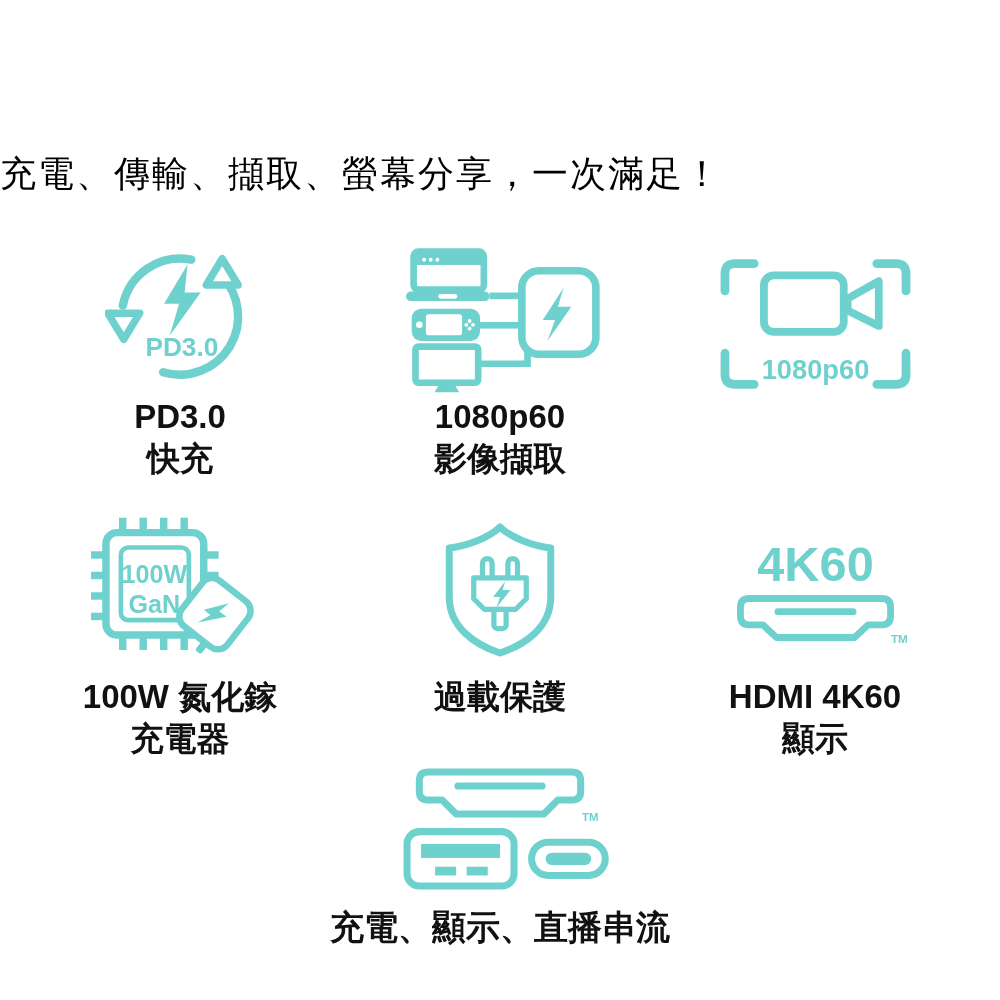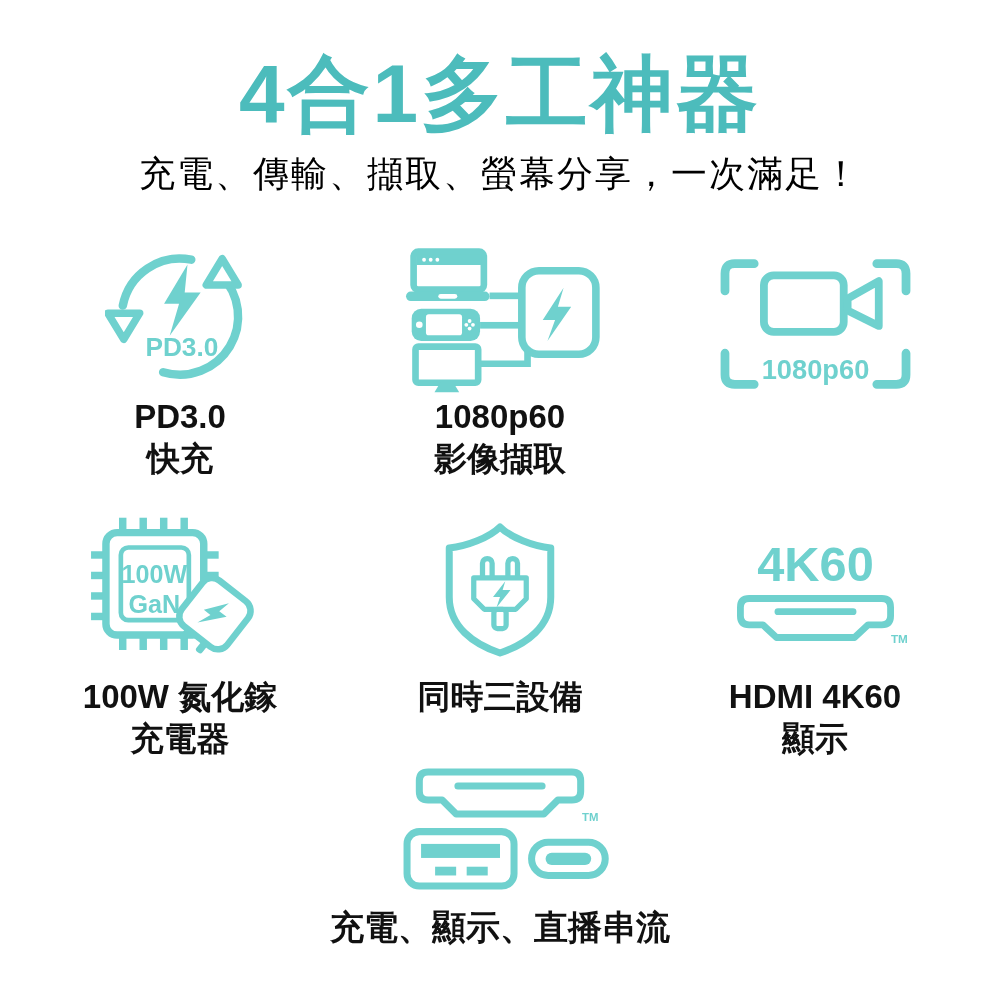--- a/index.html
+++ b/index.html
@@ -1,39 +1,38 @@
 <!DOCTYPE html>
 <html style="--background: #ffffff; --title-teal: #4cbcbc; --icon-teal: #6fd1ce; --text-dark: #111111;"><head>
 <meta charset="utf-8">
 <style>
   html,body{margin:0;padding:0;}
   body{font-family:"Liberation Sans","DejaVu Sans",sans-serif;}
   .canvas{position:relative;width:1000px;height:1000px;background:var(--background,#fff);overflow:hidden;}
 
   .title{position:absolute;top:40px;left:0;width:100%;margin:0;text-align:center;
          font-size:82px;font-weight:bold;letter-spacing:3px;color:var(--title-teal,#4cbcbc);}
-  .subtitle{position:absolute;top:150px;left:0;width:100%;margin:0;text-align:center;
+  .subtitle{position:absolute;top:150px;left:0;width:100%;margin:0;
             font-size:36px;font-weight:normal;letter-spacing:2px;color:#000;}
 
   .cell{position:absolute;text-align:center;}
   .icon{color:var(--icon-teal,#6fd1ce);display:inline-block;}
   .icon text{font-family:"Liberation Sans","DejaVu Sans",sans-serif;font-weight:bold;fill:currentColor;}
 
   .label{position:absolute;text-align:center;font-weight:bold;font-size:33px;line-height:42px;
          color:var(--text-dark,#111);}
   .label span{display:block;}
   .footer-label{position:absolute;text-align:center;font-weight:bold;font-size:34px;
                 color:var(--text-dark,#111);}
 </style>
 </head>
 <body>
 
 <div class="canvas">
 
-  <h1 class="title">4合1多工神器</h1>
   <p class="subtitle">充電、傳輸、擷取、螢幕分享，一次滿足！</p>
 
   <div class="cell" style="left:30px;top:240px;width:300px;">
     <svg class="icon" width="150" height="150" viewBox="0 0 160 160">
       <path d="M 92 21 A 62 62 0 0 0 19 70" fill="none" stroke="currentColor" stroke-width="9" stroke-linecap="round"></path>
       <path d="M 62 141 A 62 62 0 0 0 124 38" fill="none" stroke="currentColor" stroke-width="9" stroke-linecap="round"></path>
       <path d="M 3 78 L 37 78 L 20 106 Z" fill="#fff" stroke="currentColor" stroke-width="8" stroke-linejoin="round"></path>
       <path d="M 108 48 L 142 48 L 125 20 Z" fill="#fff" stroke="currentColor" stroke-width="8" stroke-linejoin="round"></path>
       <path d="M 88 26 L 63 68 L 79 68 L 69 102 L 102 56 L 85 56 Z" fill="currentColor"></path>
       <text x="82" y="124" font-size="28" text-anchor="middle">PD3.0</text>
@@ -127,21 +126,21 @@
     <svg class="icon" width="140" height="140" viewBox="0 0 160 160">
       <path d="M 80 8 C 68 20 42 30 22 32 L 22 88 C 22 122 50 142 80 152 C 110 142 138 122 138 88 L 138 32 C 118 30 92 20 80 8 Z" fill="#fff" stroke="currentColor" stroke-width="8" stroke-linejoin="round"></path>
       <rect x="60" y="44" width="11" height="26" rx="5.5" fill="#fff" stroke="currentColor" stroke-width="6"></rect>
       <rect x="89" y="44" width="11" height="26" rx="5.5" fill="#fff" stroke="currentColor" stroke-width="6"></rect>
       <path d="M 50 66 L 110 66 L 110 90 L 98 102 L 62 102 L 50 90 Z" fill="#fff" stroke="currentColor" stroke-width="6" stroke-linejoin="round"></path>
       <rect x="73" y="102" width="14" height="22" rx="4" fill="#fff" stroke="currentColor" stroke-width="6"></rect>
       <path d="M 86 70 L 72 88 L 80 88 L 76 100 L 92 80 L 83 80 Z" fill="currentColor"></path>
     </svg>
   </div>
   <div class="label" style="left:350px;top:676px;width:300px;">
-    <span>同時三設備</span>
+    <span>過載保護</span>
     <span></span>
   </div>
 
   <div class="cell" style="left:665px;top:534px;width:300px;">
     <svg class="icon" width="195" height="129" viewBox="0 0 200 132">
       <text x="100" y="48" font-size="50" text-anchor="middle">4K60</text>
       <path d="M 32 66 L 168 66 Q 177 66 177 75 L 177 84 Q 177 93 168 93 L 154 93 L 140 106 L 60 106 L 46 93 L 32 93 Q 23 93 23 84 L 23 75 Q 23 66 32 66 Z" fill="#fff" stroke="currentColor" stroke-width="7" stroke-linejoin="round"></path>
       <rect x="58" y="76" width="84" height="7" rx="3.5" fill="currentColor"></rect>
       <text x="186" y="112" font-size="12" text-anchor="middle">TM</text>
     </svg>

